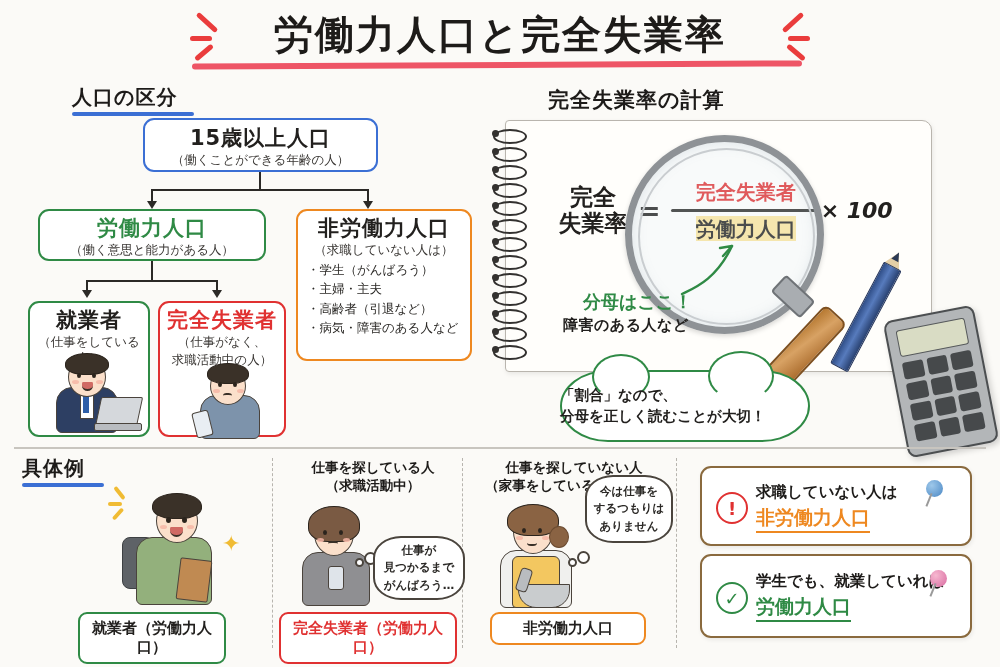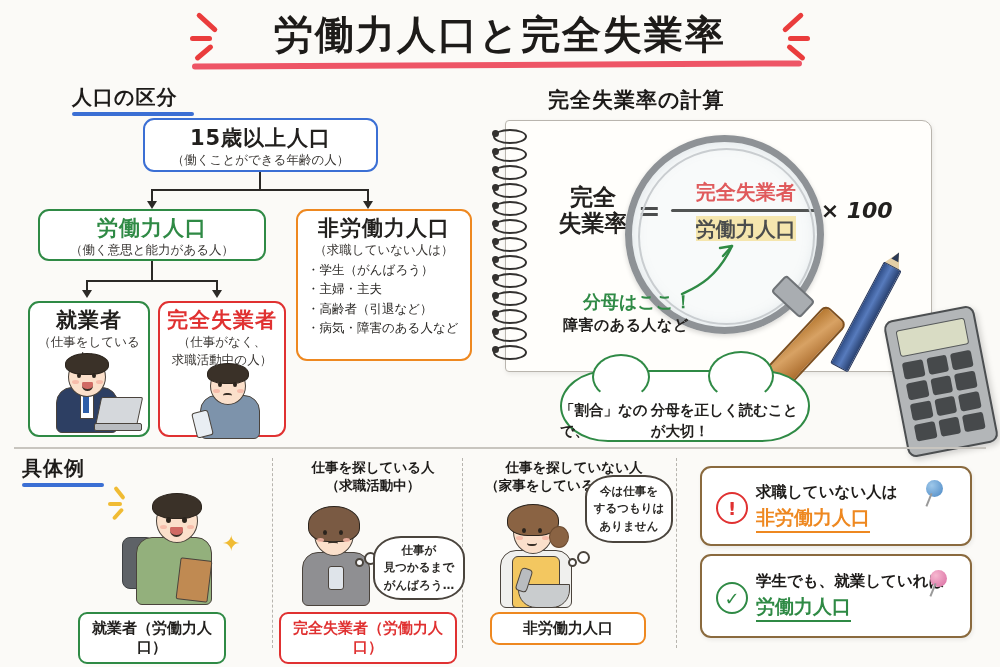--- a/index.html
+++ b/index.html
@@ -104,22 +104,22 @@
   
   .note-green{color:#2f8a45;font-weight:700;}
   #denom-note{position:absolute;left:583px;top:290px;font-size:18px;}
   #denom-sub{position:absolute;left:563px;top:316px;font-size:15px;font-weight:700;letter-spacing:.5px;}
 
   #cloud{position:absolute;left:560px;top:370px;width:250px;height:72px;}
   #cloud-body{position:absolute;inset:0;border:2.4px solid #2f8a45;border-radius:48px/36px;background:#fff;}
   #cloud-body:before,#cloud-body:after{content:"";position:absolute;border:2.4px solid #2f8a45;background:#fff;border-radius:50%;}
   #cloud-body:before{width:54px;height:42px;left:30px;top:-18px;border-bottom-color:#fff;}
   #cloud-body:after{width:62px;height:46px;right:34px;top:-21px;border-bottom-color:#fff;}
-  #cloud-text{position:absolute;inset:0;display:flex;flex-direction:row;justify-content:center;
-    align-items:flex-end;font-size:14.5px;font-weight:700;line-height:1.45;z-index:2;}
+  #cloud-text{position:absolute;inset:0;display:flex;flex-direction:column;justify-content:center;
+    align-items:flex-start;font-size:14.5px;font-weight:700;line-height:1.45;z-index:2;}
 
   
   #examples-rule{position:absolute;left:14px;top:447px;width:972px;height:1.6px;background:#c8c5bf;}
   .vdash{position:absolute;top:458px;width:0;height:190px;border-left:1.8px dashed #b7b4ae;}
 
   .ex-cap{position:absolute;text-align:center;font-size:13.5px;font-weight:700;line-height:1.35;color:#1d1b19;}
   .ex-badge{position:absolute;background:#fff;border-radius:9px;text-align:center;
     font-size:15px;font-weight:700;padding:5px 0;box-sizing:border-box;}
 
   

